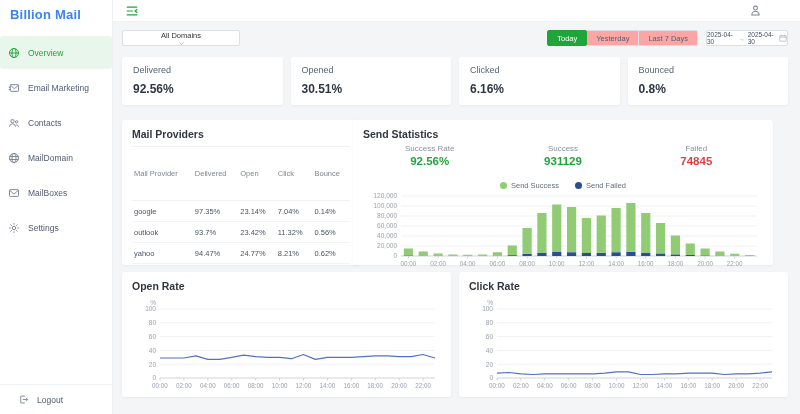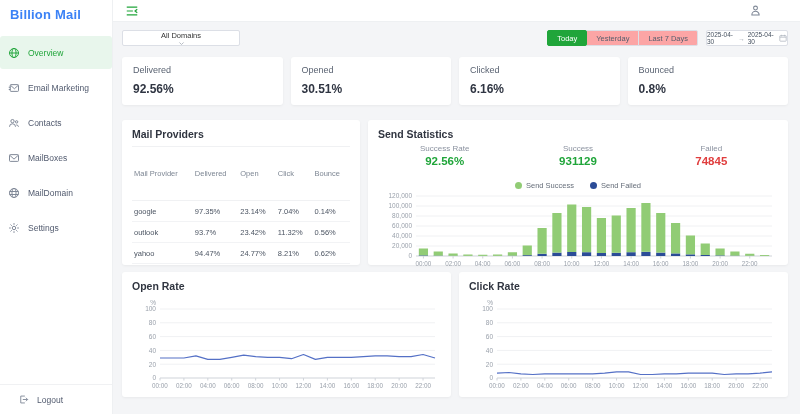--- a/index.html
+++ b/index.html
@@ -39,21 +39,21 @@
   .date-range .arr { color:#9aa2ad; }
 
   .cards { position:absolute; top:35px; left:9px; right:12px; display:flex; gap:8px; }
   .card { flex:1; height:48px; background:#fff; border-radius:3px; box-shadow:0 1px 3px rgba(0,0,0,.05); padding:8px 11px; }
   .card .clabel { font-size:9px; color:#5a6372; }
   .card .cvalue { margin-top:7px; font-size:12px; font-weight:bold; color:#2f3542; }
 
   .panel { position:absolute; background:#fff; border-radius:3px; box-shadow:0 1px 3px rgba(0,0,0,.05); padding:8px 10px; }
   .panel-title { font-size:10.5px; font-weight:bold; color:#303540; }
   .panel-providers { top:98px; left:9px; width:238px; height:145px; }
-  .panel-send { top:98px; left:255px; width:420px; height:145px; }
+  .panel-send { top:98px; left:240px; width:420px; height:145px; }
   .panel-open { top:250px; left:9px; width:329px; height:125px; }
   .panel-click { top:250px; left:346px; width:329px; height:125px; }
 
   table.providers { width:100%; border-collapse:collapse; margin-top:6px; }
   table.providers th { font-size:7.5px; font-weight:normal; color:#7e8794; text-align:left; padding:22px 2px; border-top:1px solid #f0f1f3; border-bottom:1px solid #f0f1f3; }
   table.providers td { font-size:7.5px; color:#4b5462; text-align:left; padding:5.5px 2px; border-bottom:1px solid #f2f3f5; }
 
   .metrics { display:flex; margin-top:4px; }
   .metric { flex:1; text-align:center; }
   .metric .mlabel { font-size:8px; color:#8a919f; }
@@ -102,35 +102,35 @@
               <path d="M2 13a4 4 0 0 1 8 0"></path>
               <circle cx="11.5" cy="6.5" r="1.6"></circle>
               <path d="M11 10.5a3 3 0 0 1 3 2.5"></path>
             </svg>
         </span>
         <span>Contacts</span>
       </div>
       <div class="nav-item">
         <span class="nicon">
           <svg viewBox="0 0 16 16" fill="none" stroke="currentColor" stroke-width="1.3">
-              <rect x="2" y="3.5" width="12" height="9" rx="1"></rect>
-              <path d="M2.5 4.5L8 9.5l5.5-5"></path>
-            </svg>
-        </span>
-        <span>MailBoxes</span>
-      </div>
-      <div class="nav-item">
-        <span class="nicon">
-          <svg viewBox="0 0 16 16" fill="none" stroke="currentColor" stroke-width="1.3">
               <circle cx="8" cy="8" r="6"></circle>
               <path d="M2 6h12M2 10h12"></path>
               <ellipse cx="8" cy="8" rx="2.7" ry="6"></ellipse>
             </svg>
         </span>
         <span>MailDomain</span>
+      </div>
+      <div class="nav-item">
+        <span class="nicon">
+          <svg viewBox="0 0 16 16" fill="none" stroke="currentColor" stroke-width="1.3">
+              <rect x="2" y="3.5" width="12" height="9" rx="1"></rect>
+              <path d="M2.5 4.5L8 9.5l5.5-5"></path>
+            </svg>
+        </span>
+        <span>MailBoxes</span>
       </div>
       <div class="nav-item">
         <span class="nicon">
           <svg viewBox="0 0 16 16" fill="none" stroke="currentColor" stroke-width="1.3">
               <circle cx="8" cy="8" r="2.3"></circle>
               <path d="M8 1.5v2.2M8 12.3v2.2M1.5 8h2.2M12.3 8h2.2M3.4 3.4l1.6 1.6M11 11l1.6 1.6M12.6 3.4L11 5M5 11l-1.6 1.6"></path>
             </svg>
         </span>
         <span>Settings</span>
       </div>

